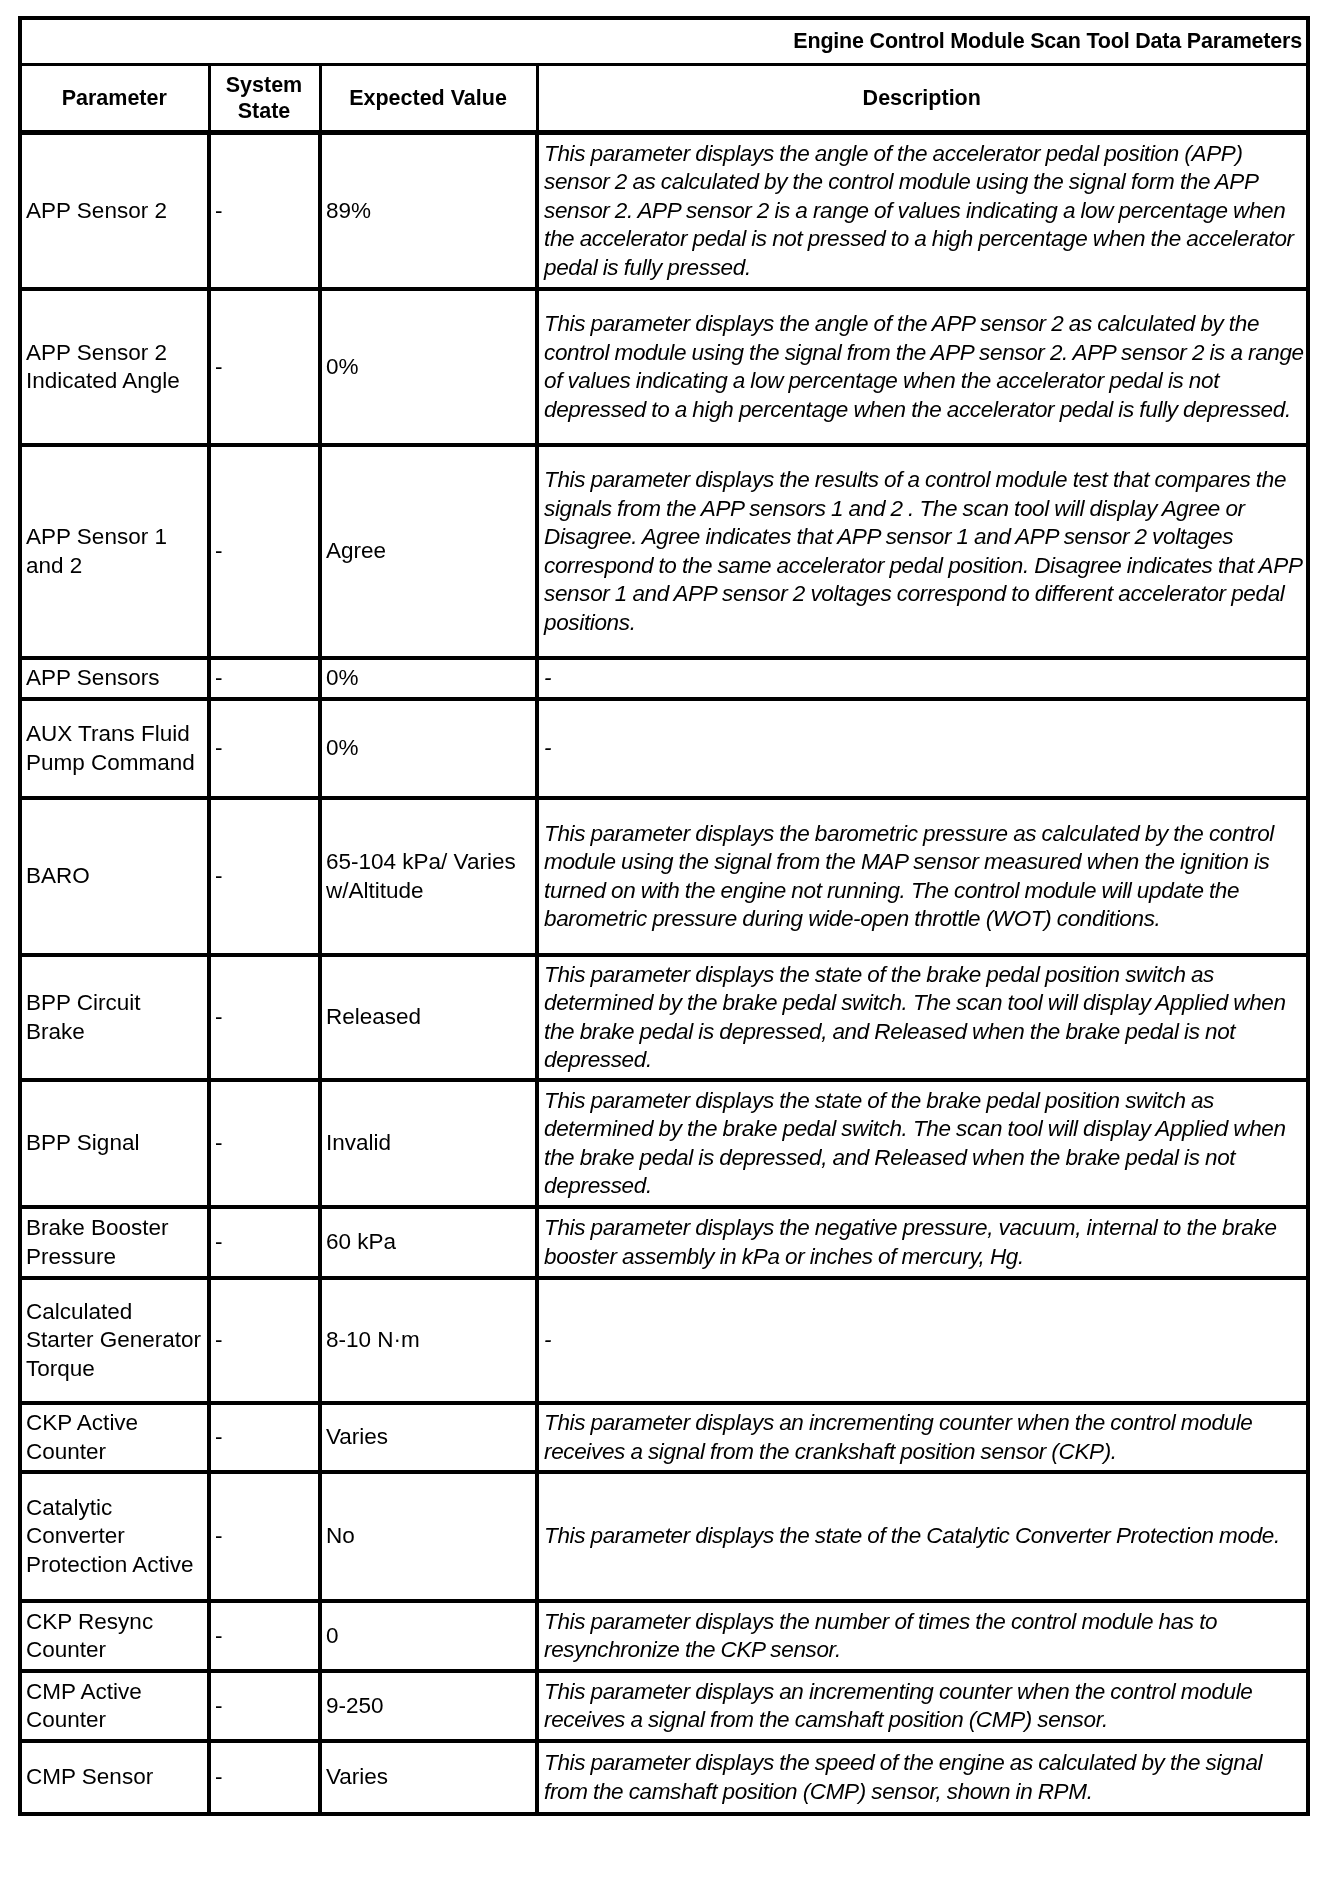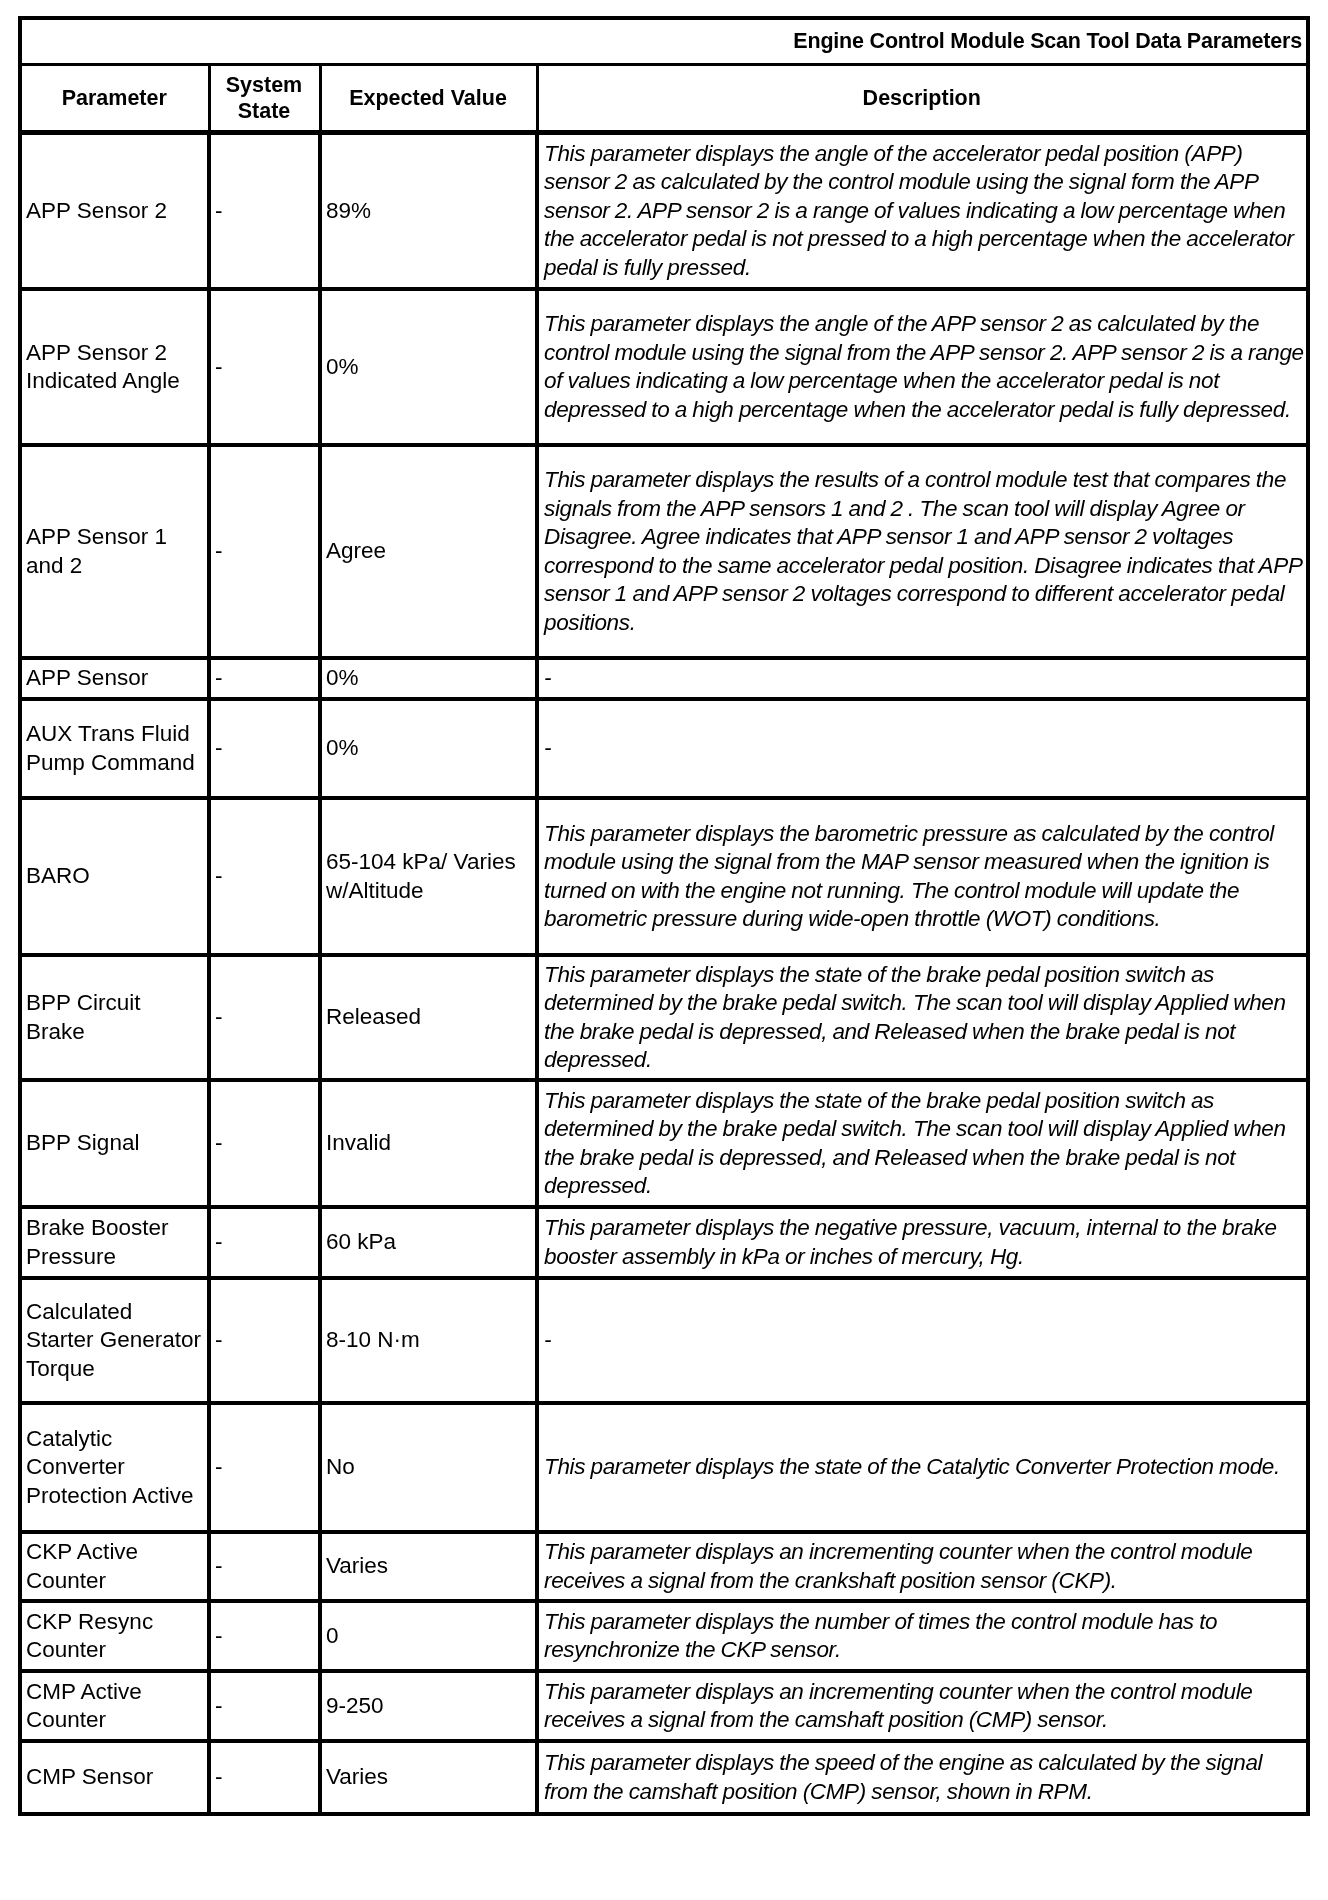--- a/index.html
+++ b/index.html
@@ -108,21 +108,21 @@
       <td class="value">0%</td>
       <td class="desc">This parameter displays the angle of the APP sensor 2 as calculated by the control module using the signal from the APP sensor 2. APP sensor 2 is a range of values indicating a low percentage when the accelerator pedal is not depressed to a high percentage when the accelerator pedal is fully depressed.</td>
     </tr>
     <tr style="height:213px">
       <td class="param">APP Sensor 1 and 2</td>
       <td class="state">-</td>
       <td class="value">Agree</td>
       <td class="desc">This parameter displays the results of a control module test that compares the signals from the APP sensors 1 and 2 . The scan tool will display Agree or Disagree. Agree indicates that APP sensor 1 and APP sensor 2 voltages correspond to the same accelerator pedal position. Disagree indicates that APP sensor 1 and APP sensor 2 voltages correspond to different accelerator pedal positions.</td>
     </tr>
     <tr style="height:41px">
-      <td class="param">APP Sensor</td>
+      <td class="param">APP Sensors</td>
       <td class="state">-</td>
       <td class="value">0%</td>
       <td class="desc">-</td>
     </tr>
     <tr style="height:99px">
       <td class="param">AUX Trans Fluid Pump Command</td>
       <td class="state">-</td>
       <td class="value">0%</td>
       <td class="desc">-</td>
     </tr>
@@ -149,31 +149,31 @@
       <td class="state">-</td>
       <td class="value">60 kPa</td>
       <td class="desc">This parameter displays the negative pressure, vacuum, internal to the brake booster assembly in kPa or inches of mercury, Hg.</td>
     </tr>
     <tr style="height:125px">
       <td class="param">Calculated Starter Generator Torque</td>
       <td class="state">-</td>
       <td class="value">8-10 N·m</td>
       <td class="desc">-</td>
     </tr>
+    <tr style="height:69px">
+      <td class="param">CKP Active Counter</td>
+      <td class="state">-</td>
+      <td class="value">Varies</td>
+      <td class="desc">This parameter displays an incrementing counter when the control module receives a signal from the crankshaft position sensor (CKP).</td>
+    </tr>
     <tr style="height:129px">
       <td class="param">Catalytic Converter Protection Active</td>
       <td class="state">-</td>
       <td class="value">No</td>
       <td class="desc">This parameter displays the state of the Catalytic Converter Protection mode.</td>
-    </tr>
-    <tr style="height:69px">
-      <td class="param">CKP Active Counter</td>
-      <td class="state">-</td>
-      <td class="value">Varies</td>
-      <td class="desc">This parameter displays an incrementing counter when the control module receives a signal from the crankshaft position sensor (CKP).</td>
     </tr>
     <tr style="height:70px">
       <td class="param">CKP Resync Counter</td>
       <td class="state">-</td>
       <td class="value">0</td>
       <td class="desc">This parameter displays the number of times the control module has to resynchronize the CKP sensor.</td>
     </tr>
     <tr style="height:70px">
       <td class="param">CMP Active Counter</td>
       <td class="state">-</td>

